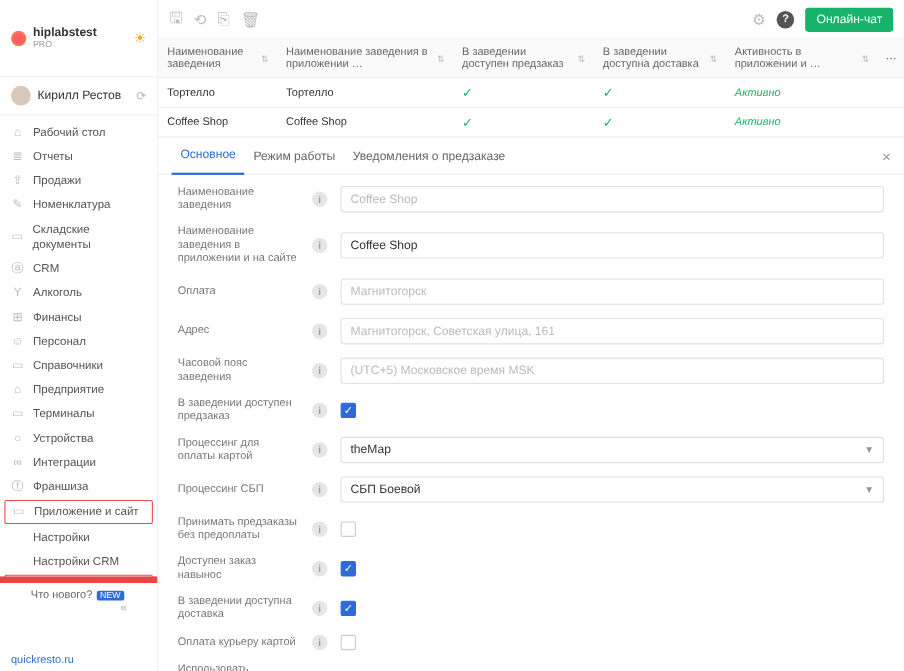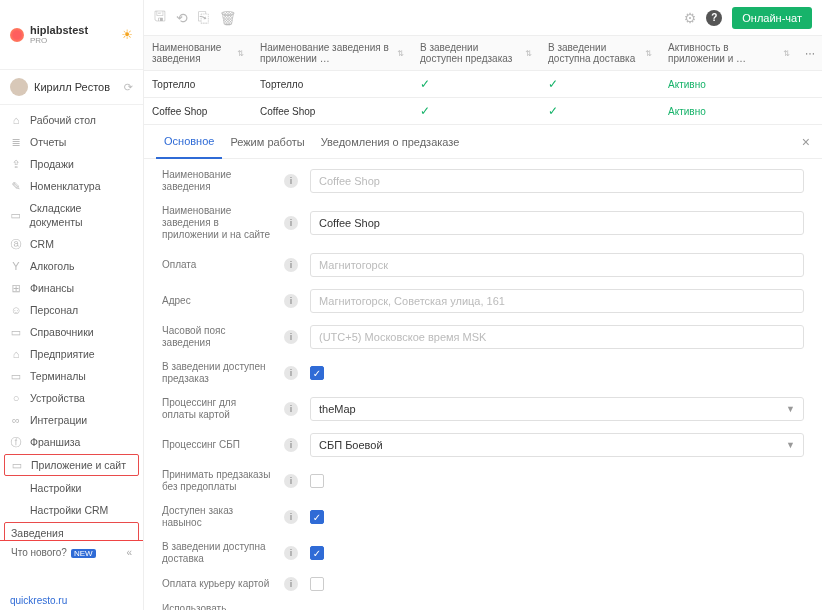--- a/index.html
+++ b/index.html
@@ -12,37 +12,37 @@
 .sb-sub { font-size: 8px; color: #999; }
 .sb-sun { margin-left: auto; color: #f5a623; font-size: 13px; }
 .sb-user { padding: 8px 10px; display: flex; align-items: center; gap: 6px; border-bottom: 1px solid #f0f0f0; }
 .avatar { width: 18px; height: 18px; border-radius: 50%; background: #d8c8b8; }
 .sb-nav { flex: 1; overflow-y: auto; padding: 4px 0; }
 .nav-item { display: flex; align-items: center; gap: 8px; padding: 4px 10px; color: #555; cursor: pointer; font-size: 10.5px; line-height: 14px; }
 .nav-item .icn { width: 12px; color: #bbb; font-size: 11px; text-align: center; }
 .nav-sub { padding-left: 30px; text-align: right; }
 .nav-item.boxed { border: 1.5px solid #e94b4b; border-radius: 2px; margin: 1px 4px; padding: 3px 6px; }
 .nav-item.boxed .icn { color: #bbb; }
-.sb-foot { border-top: 1px solid #ef4444; padding: 6px 11px; font-size: 10px; color: #666; }
+.sb-foot { border-top: 6px solid #ef4444; padding: 6px 28px; font-size: 10px; color: #666; }
 .sb-foot .new { background:#2f6bd6; color:#fff; font-size:8px; padding:0 3px; border-radius:2px; margin-left:4px; }
 .sb-link { color:#2f6bd6; padding:4px 10px; font-size:10px; display:block;margin-top:27px; }
 .collapse { float:right; color:#aaa; }
 .main { flex:1; display:flex; flex-direction:column; min-width:0; }
 .topbar { height:36px; border-bottom:1px solid #eee; display:flex; align-items:center; padding:0 10px; gap:10px; }
 .topbar .tb-icn { color:#bbb; font-size:14px; cursor:pointer; }
 .topbar .sp { flex:1; }
 .help { width:16px;height:16px;border-radius:50%;background:#555;color:#fff;display:flex;align-items:center;justify-content:center;font-size:10px;font-weight:bold; }
 .chat-btn { background:#17b36a;color:#fff;border:none;border-radius:3px;padding:5px 10px;font-size:11px;cursor:pointer; }
 .table-head, .tr { display:flex; border-bottom:1px solid #eee; }
 .th, .td { padding:6px 8px; font-size:10px; display:flex; align-items:center; gap:4px; }
 .th { color:#666; background:#fafafa; }
 .sort { color:#bbb; font-size:8px; }
 .c1{width:108px;} .c2{width:160px;} .c3{width:128px;} .c4{width:120px;} .c5{flex:1;} .cmore{width:24px;justify-content:center;}
 .chk { color:#17b36a; font-size:12px; }
-.act { color:#17b36a; }
+.act { color:#17b36a;font-style:italic; }
 .tabs { display:flex; align-items:center; border-bottom:1px solid #eee; padding:0 12px; position:relative; }
 .tab { padding:10px 8px; font-size:11px; color:#666; cursor:pointer; }
 .tab.active { color:#2f6bd6; border-bottom:2px solid #2f6bd6; margin-bottom:-1px; }
 .tab-close { margin-left:auto; color:#999; font-size:14px; cursor:pointer; }
 .form { flex:1; overflow-y:auto; padding:10px 18px; }
 .frow { display:flex; align-items:center; gap:12px; margin-bottom:12px; }
 .flabel { width:110px; font-size:10px; color:#777; line-height:12px; }
 .info { width:14px;height:14px;border-radius:50%;background:#e6e6e6;color:#999;display:flex;align-items:center;justify-content:center;font-size:9px;font-weight:bold;flex-shrink:0; }
 .finput { flex:1; border:1px solid #e0e0e0; border-radius:3px; padding:5px 8px; font-size:11px; color:#333; }
 .finput::placeholder { color:#bbb; }

